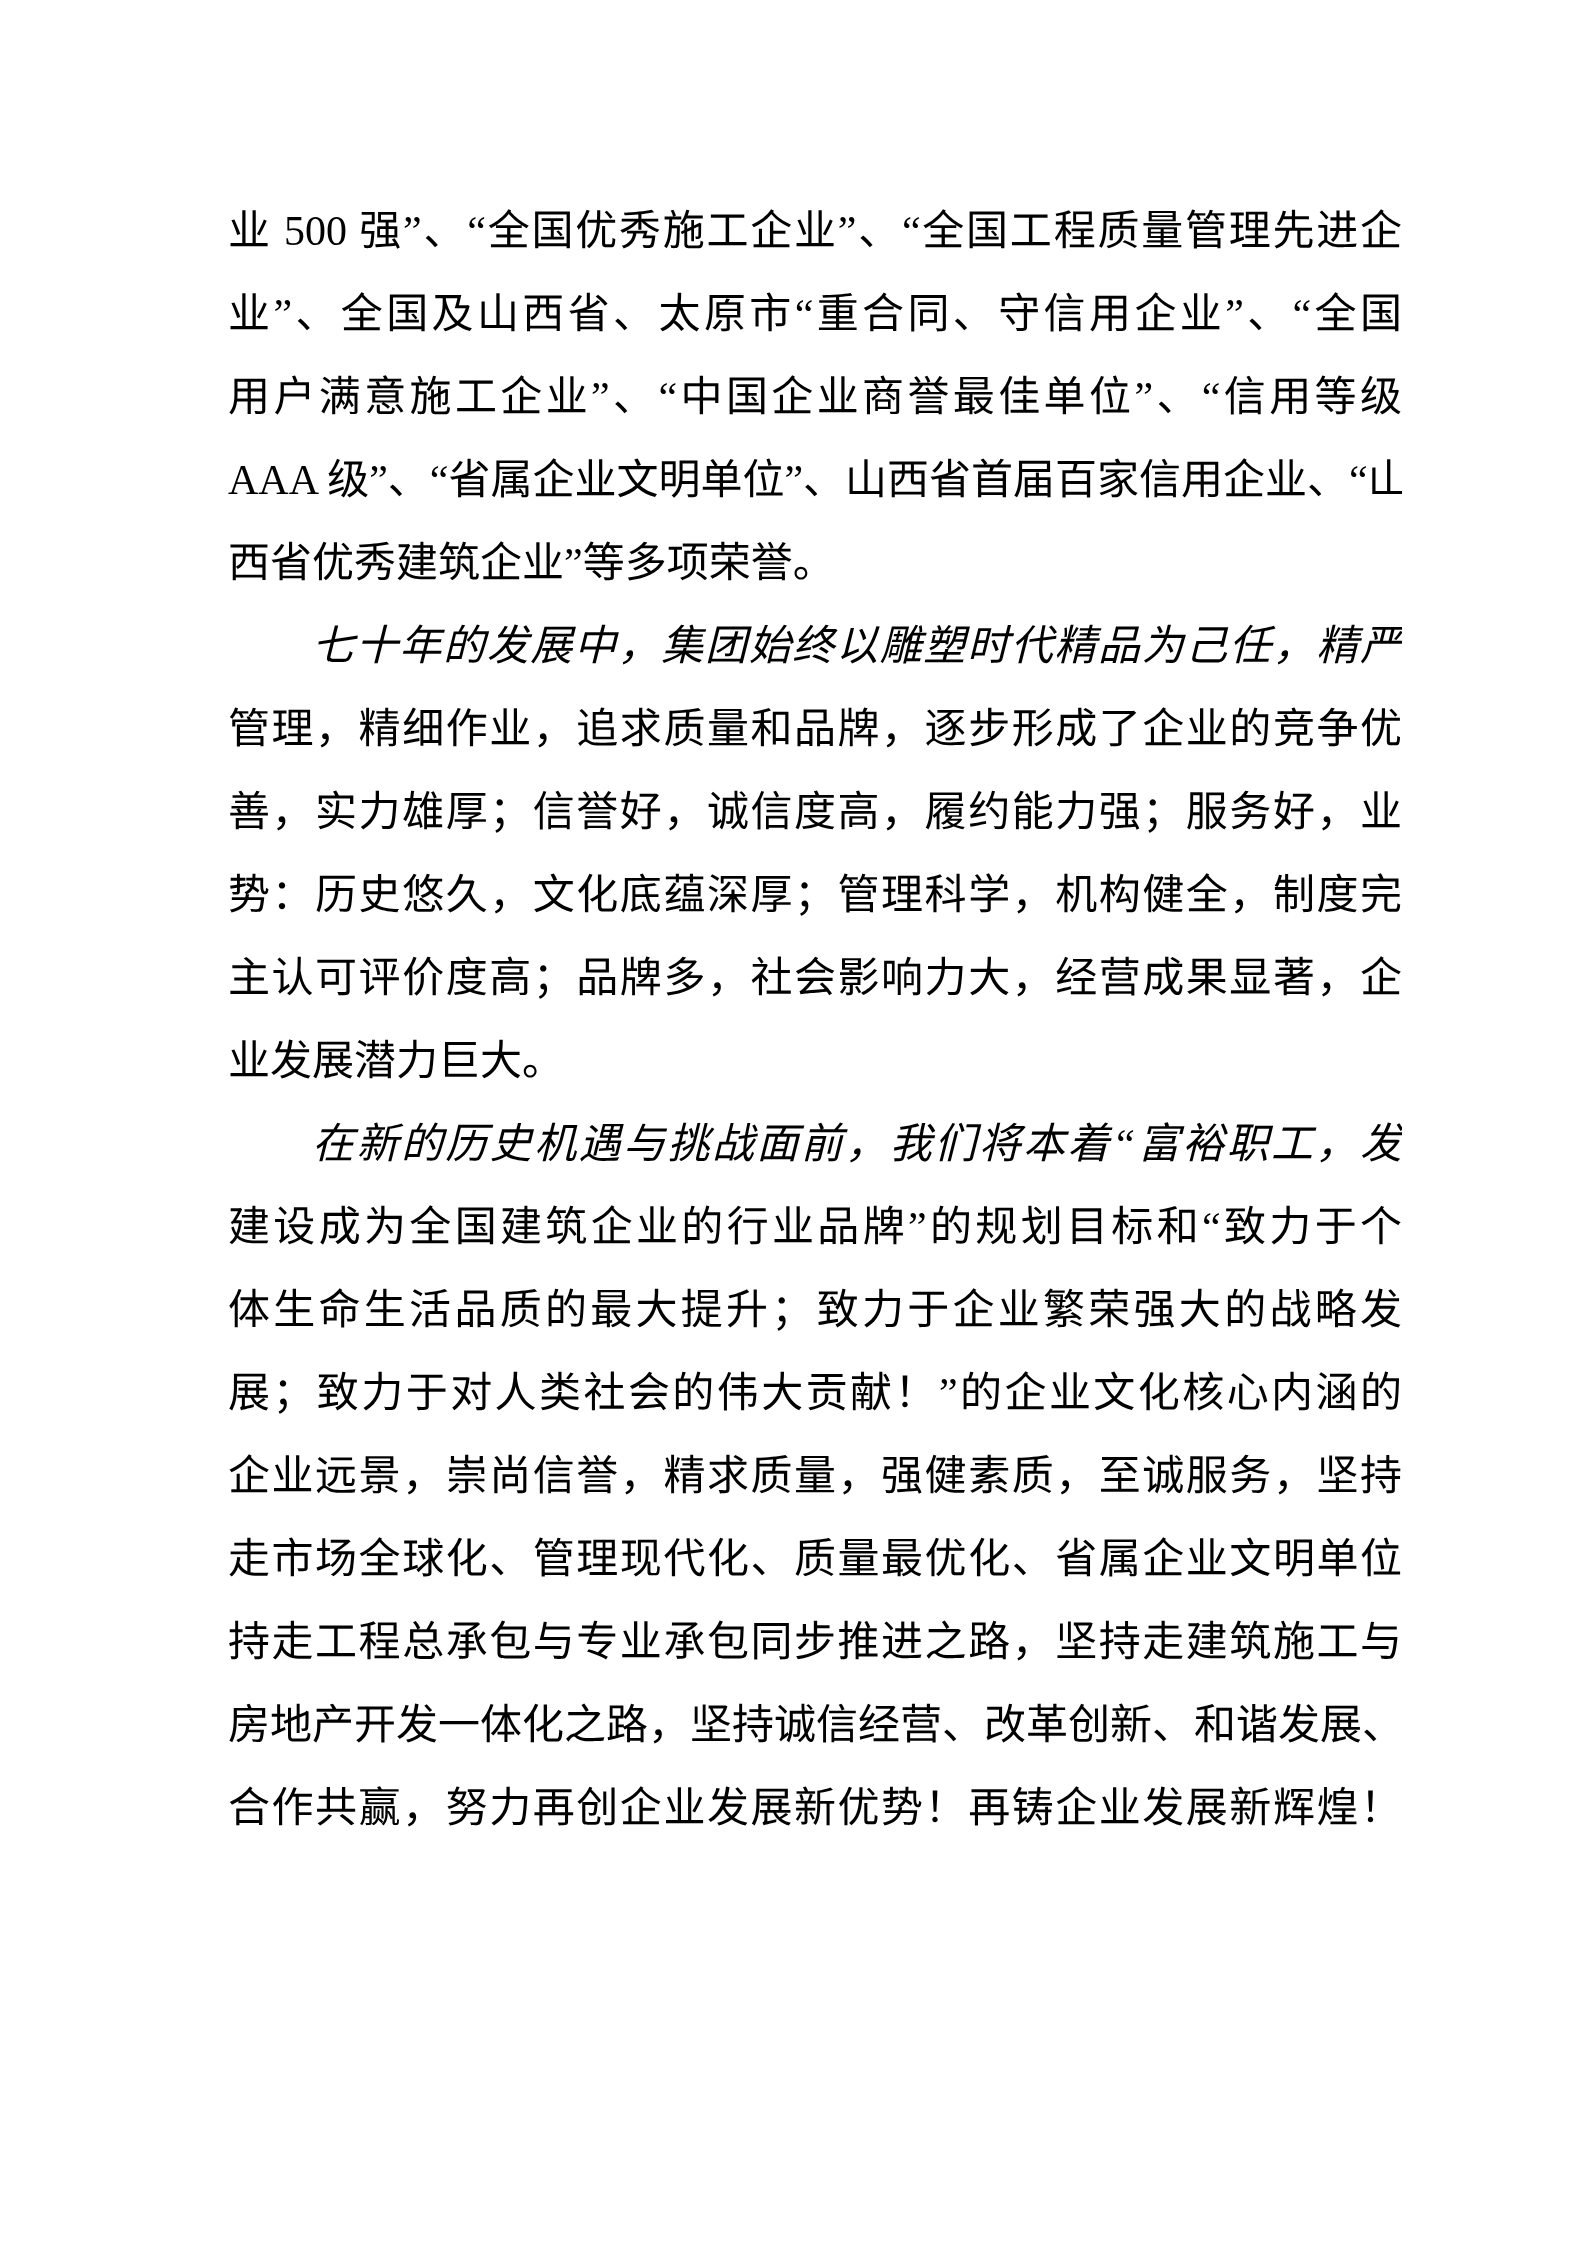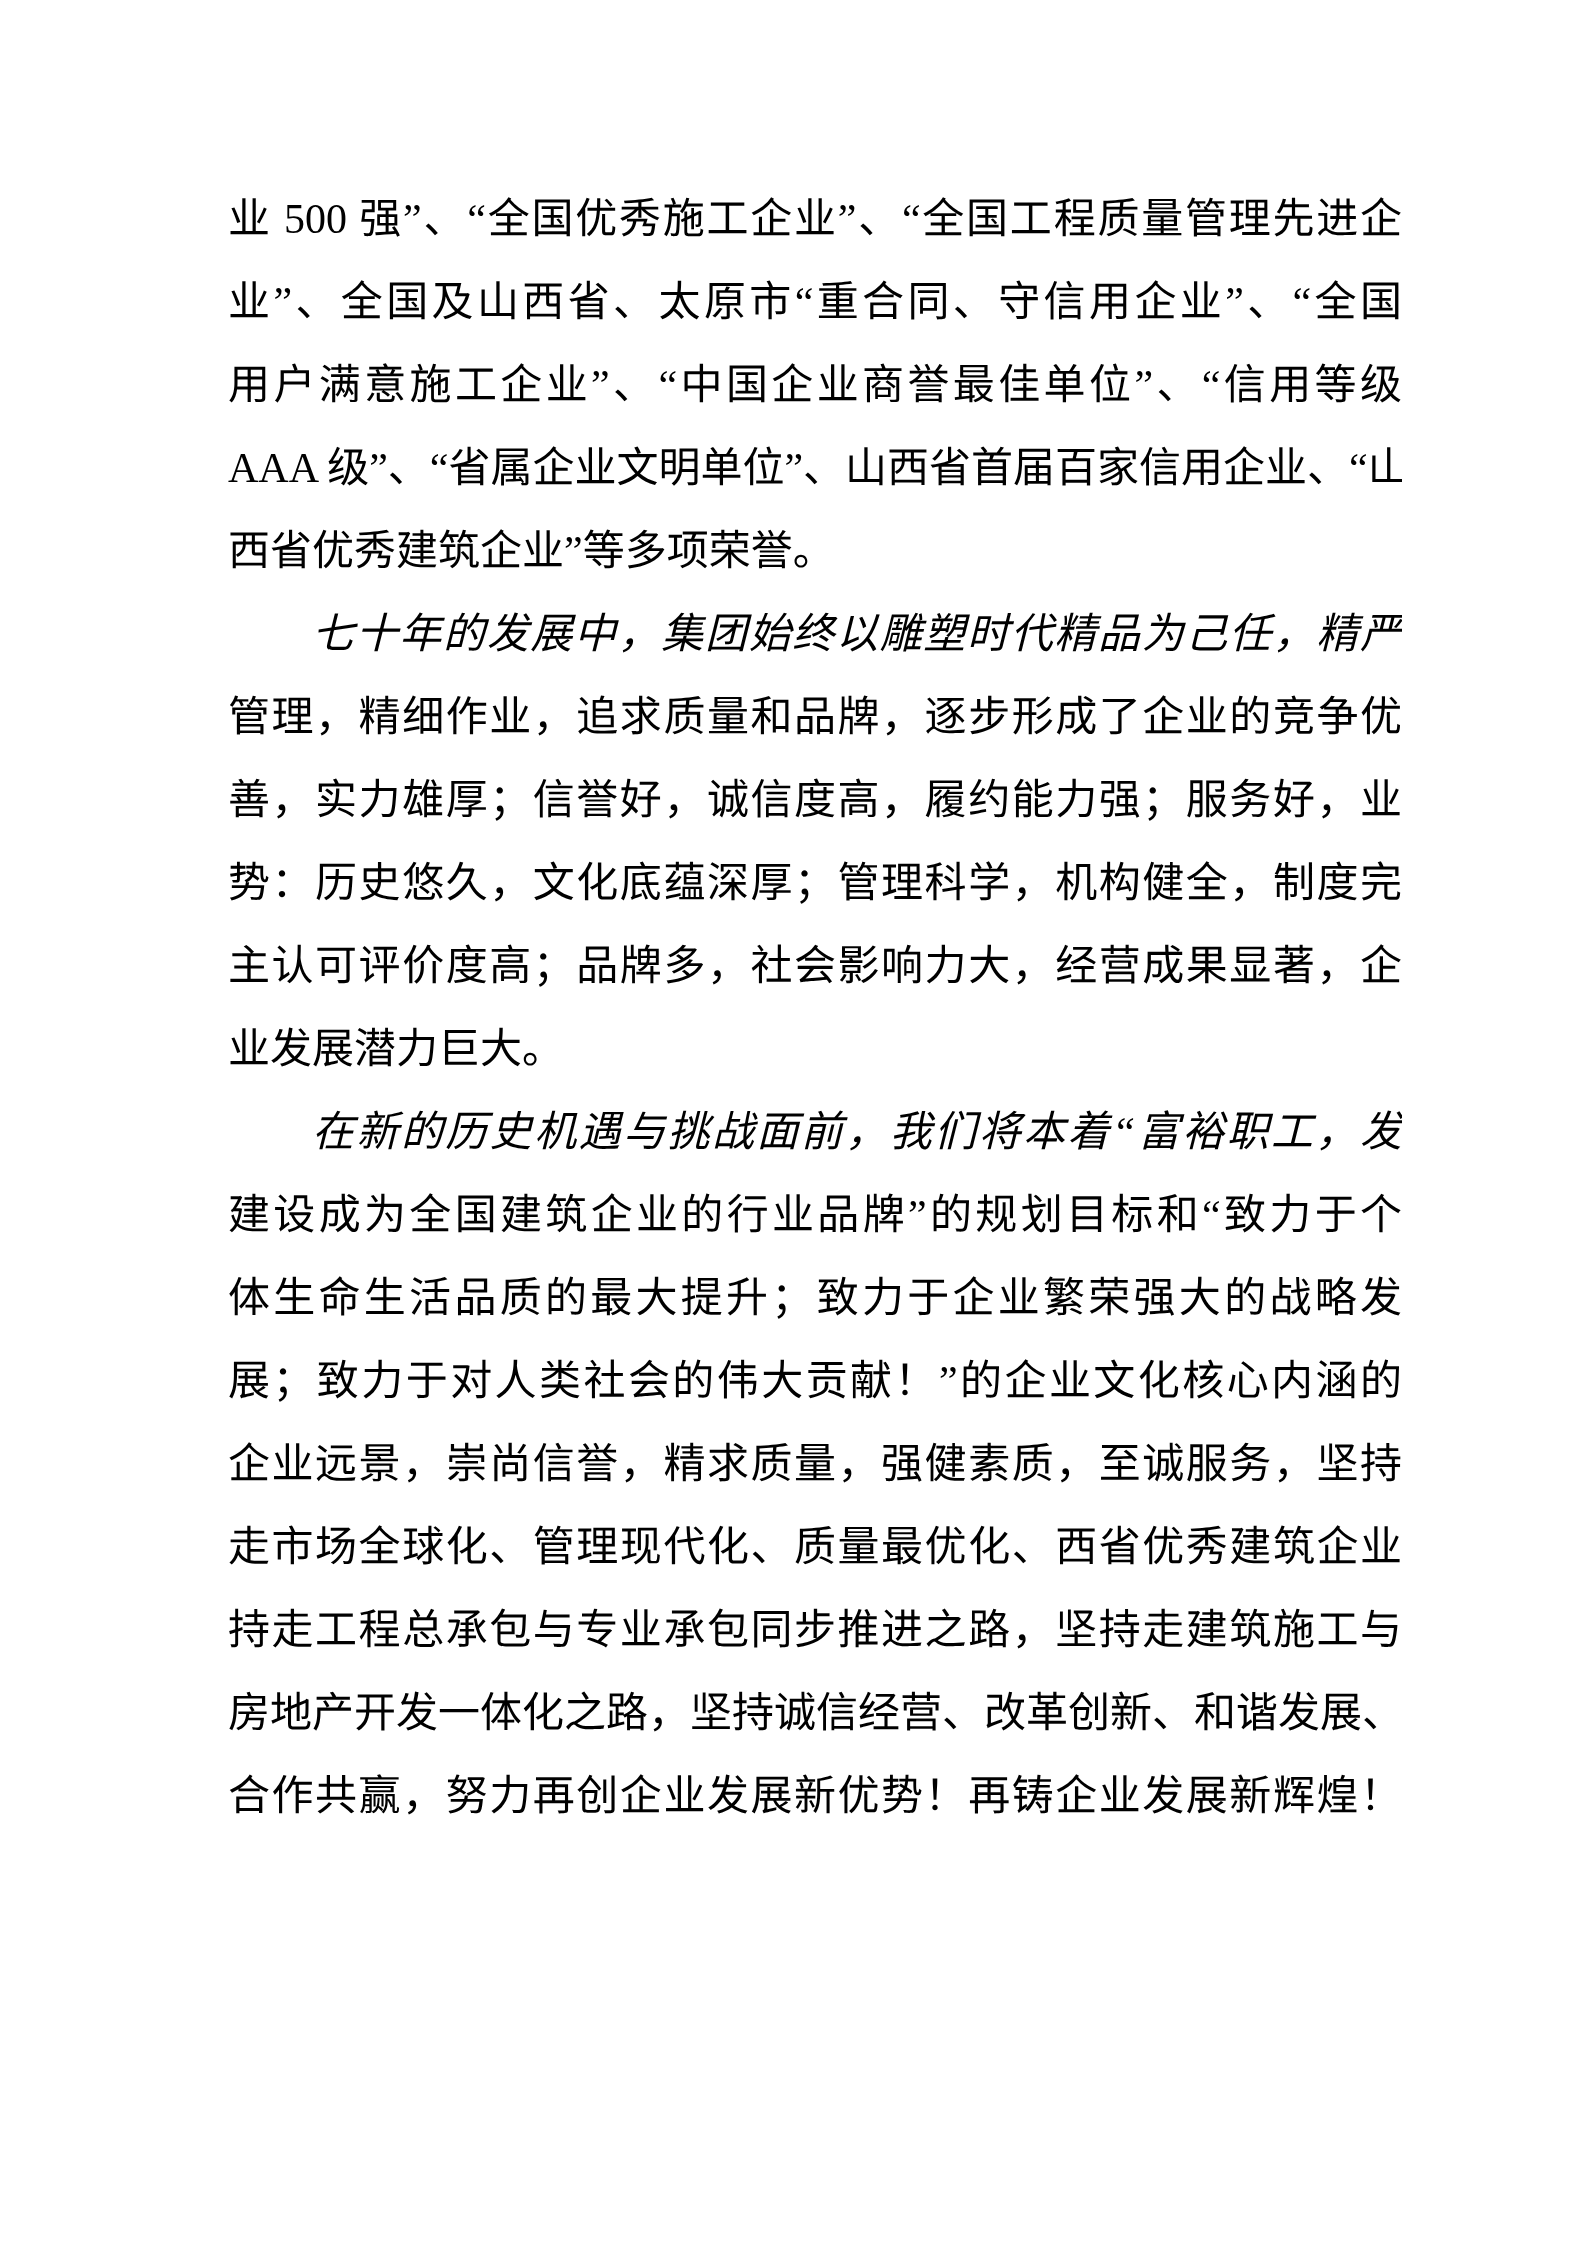--- a/index.html
+++ b/index.html
@@ -11,21 +11,21 @@
     position: relative;
     width: 1587px;
     height: 2245px;
     background: #ffffff;
     overflow: hidden;
     font-family: "Liberation Serif", "DejaVu Serif", serif;
   }
   .content {
     position: absolute;
     left: 228px;
-    top: 178px;
+    top: 190px;
     width: 1174px;
   }
   .para {
     margin: 0;
     padding: 0;
   }
   .line {
     font-size: 42px;
     line-height: 83px;
     height: 83px;
@@ -65,20 +65,20 @@
       <div class="line">主认可评价度高；品牌多，社会影响力大，经营成果显著，企</div>
       <div class="line para-end">业发展潜力巨大。</div>
     </div>
 
     <div class="para">
       <div class="line indent">在新的历史机遇与挑战面前，我们将本着“富裕职工，发</div>
       <div class="line">建设成为全国建筑企业的行业品牌”的规划目标和“致力于个</div>
       <div class="line">体生命生活品质的最大提升；致力于企业繁荣强大的战略发</div>
       <div class="line">展；致力于对人类社会的伟大贡献！”的企业文化核心内涵的</div>
       <div class="line">企业远景，崇尚信誉，精求质量，强健素质，至诚服务，坚持</div>
-      <div class="line">走市场全球化、管理现代化、质量最优化、西省优秀建筑企业</div>
+      <div class="line">走市场全球化、管理现代化、质量最优化、省属企业文明单位</div>
       <div class="line">持走工程总承包与专业承包同步推进之路，坚持走建筑施工与</div>
       <div class="line">房地产开发一体化之路，坚持诚信经营、改革创新、和谐发展、</div>
       <div class="line">合作共赢，努力再创企业发展新优势！再铸企业发展新辉煌！</div>
     </div>
 
   </div>
 </div>
 
 </body></html>

